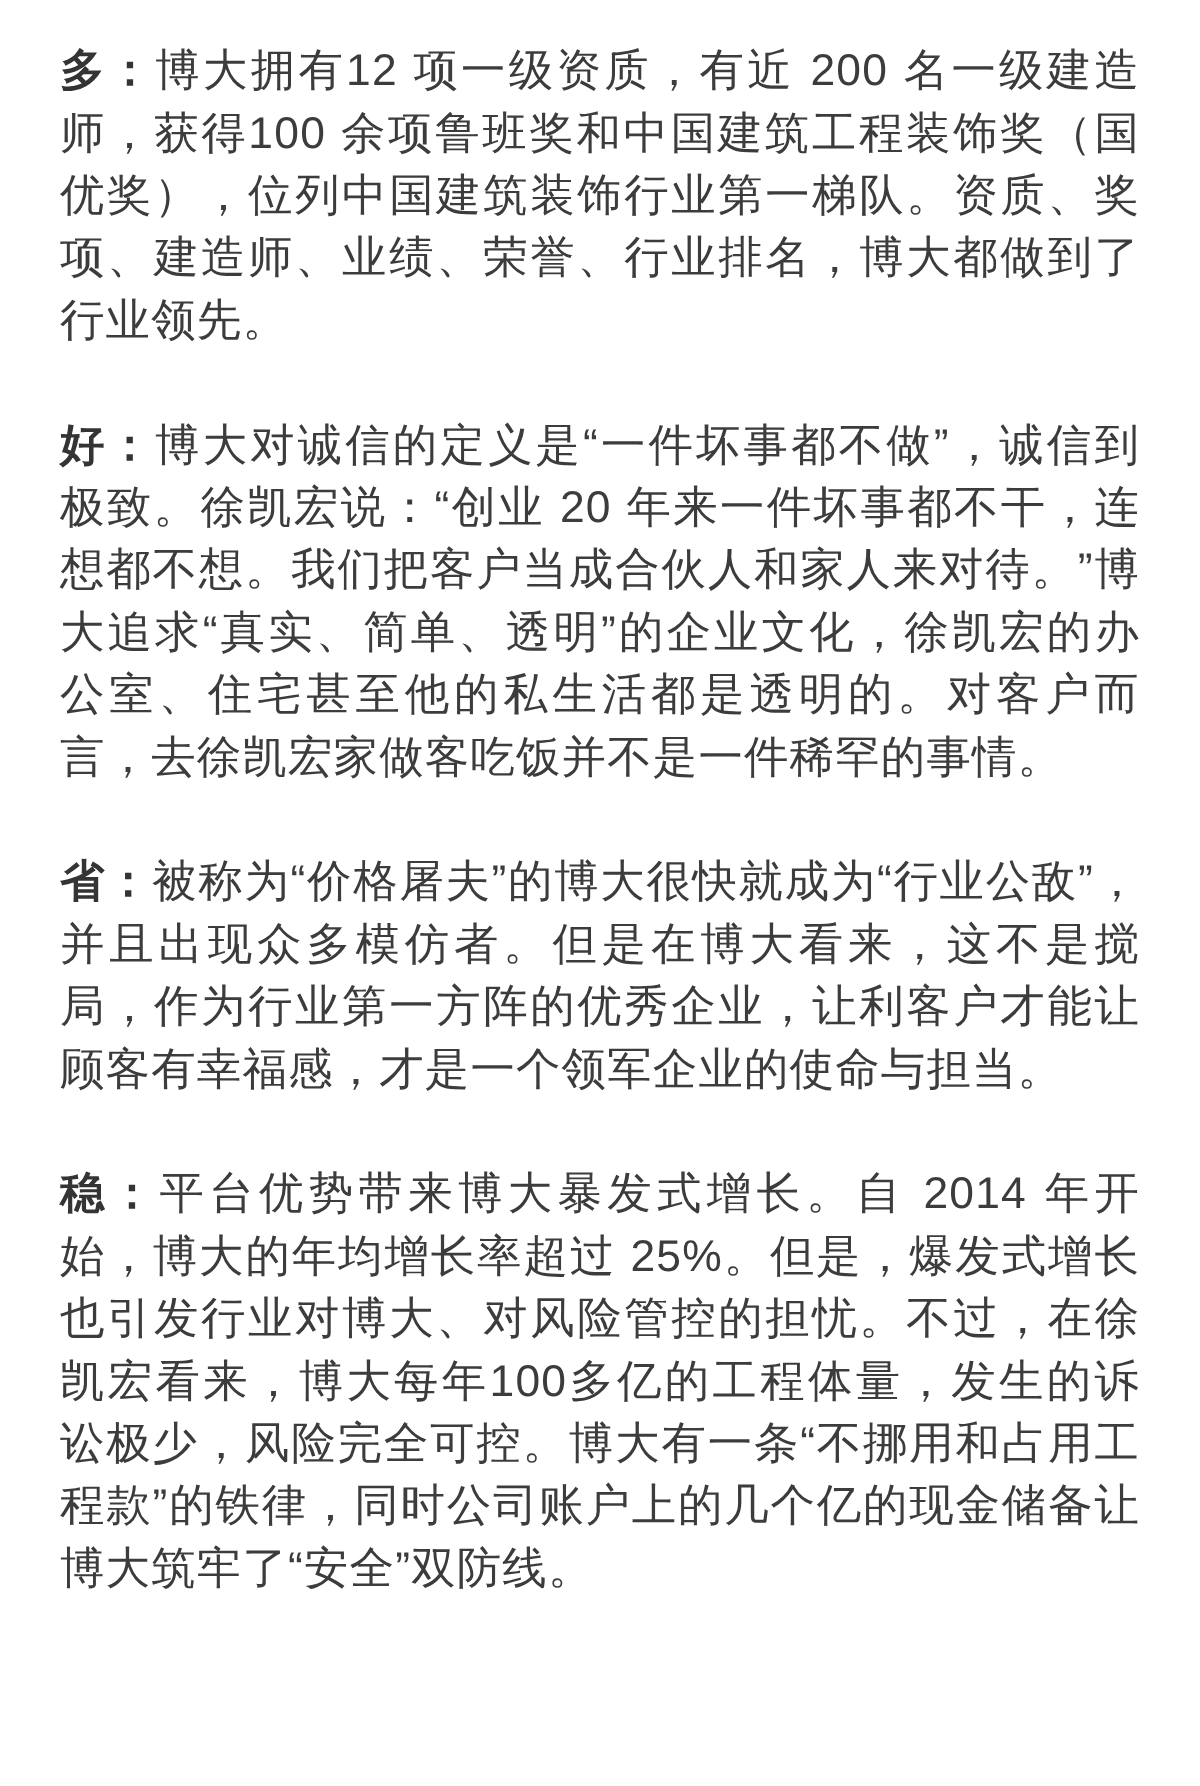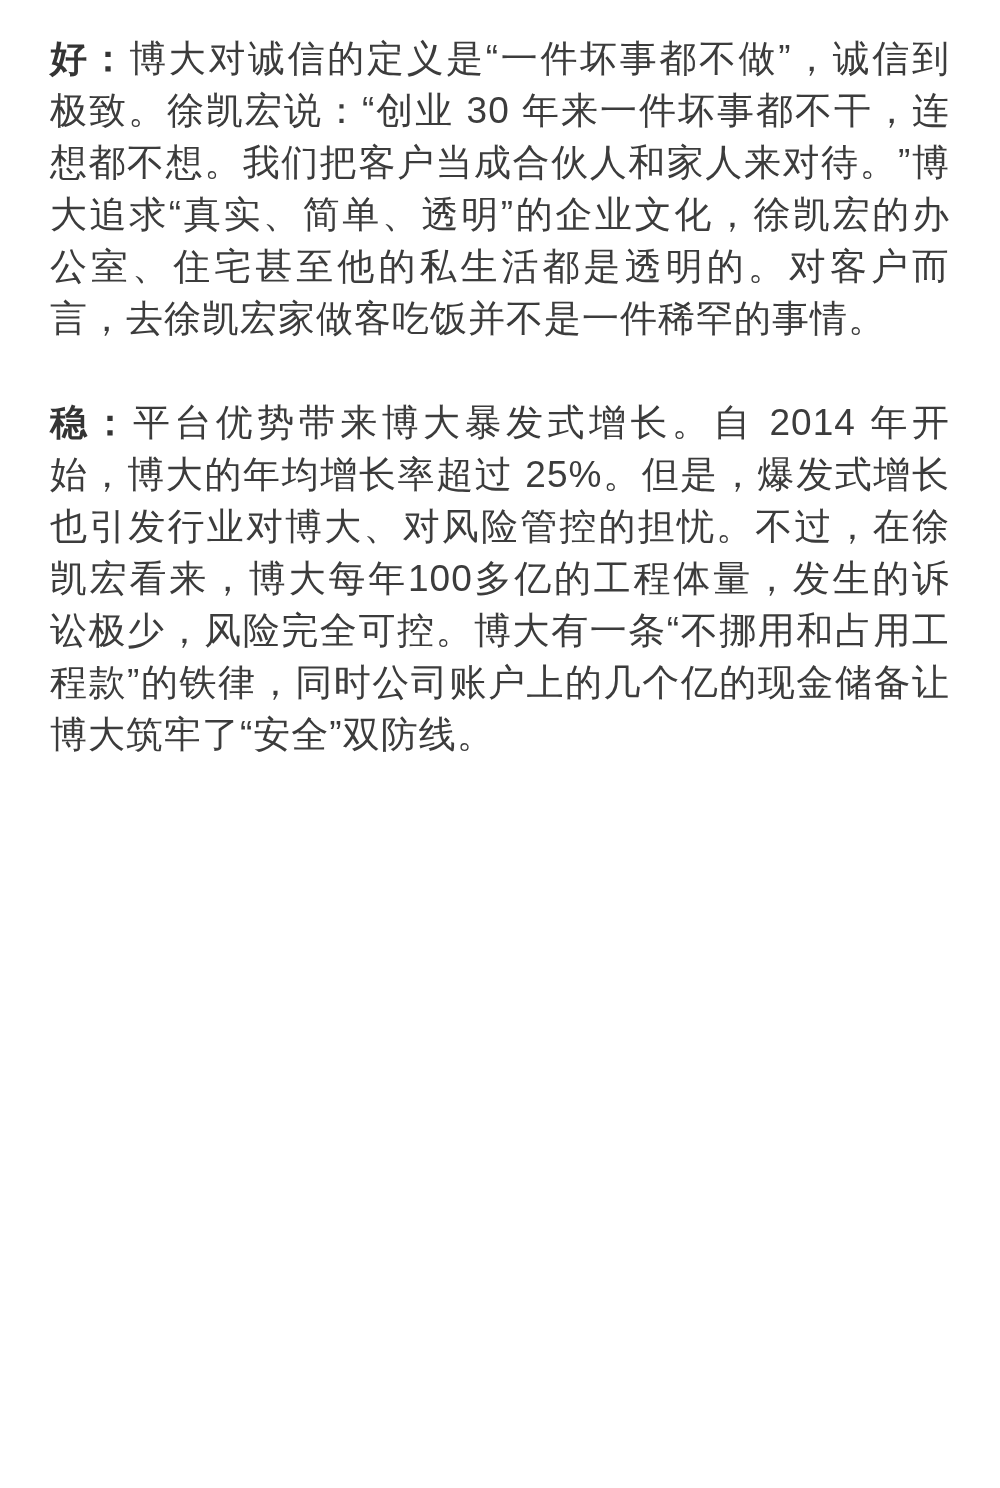--- a/index.html
+++ b/index.html
@@ -30,24 +30,30 @@
   .lead {
     font-weight: 700;
     color: #343434;
   }
 </style>
 </head>
 <body>
 
 <div class="page">
 
+  <p class="para">
+    <span class="lead">多：</span><span>博大拥有12 项一级资质，有近 200 名一级建造师，获得100 余项鲁班奖和中国建筑工程装饰奖（国优奖），位列中国建筑装饰行业第一梯队。资质、奖项、建造师、业绩、荣誉、行业排名，博大都做到了行业领先。</span>
+  </p>
 
 
   <p class="para">
-    <span class="lead">好：</span><span>博大对诚信的定义是“一件坏事都不做”，诚信到极致。徐凯宏说：“创业 30 年来一件坏事都不干，连想都不想。我们把客户当成合伙人和家人来对待。”博大追求“真实、简单、透明”的企业文化，徐凯宏的办公室、住宅甚至他的私生活都是透明的。对客户而言，去徐凯宏家做客吃饭并不是一件稀罕的事情。</span>
+    <span class="lead">好：</span><span>博大对诚信的定义是“一件坏事都不做”，诚信到极致。徐凯宏说：“创业 20 年来一件坏事都不干，连想都不想。我们把客户当成合伙人和家人来对待。”博大追求“真实、简单、透明”的企业文化，徐凯宏的办公室、住宅甚至他的私生活都是透明的。对客户而言，去徐凯宏家做客吃饭并不是一件稀罕的事情。</span>
   </p>
 
+  <p class="para">
+    <span class="lead">省：</span><span>被称为“价格屠夫”的博大很快就成为“行业公敌”，并且出现众多模仿者。但是在博大看来，这不是搅局，作为行业第一方阵的优秀企业，让利客户才能让顾客有幸福感，才是一个领军企业的使命与担当。</span>
+  </p>
 
   <p class="para">
     <span class="lead">稳：</span><span>平台优势带来博大暴发式增长。自 2014 年开始，博大的年均增长率超过 25%。但是，爆发式增长也引发行业对博大、对风险管控的担忧。不过，在徐凯宏看来，博大每年100多亿的工程体量，发生的诉讼极少，风险完全可控。博大有一条“不挪用和占用工程款”的铁律，同时公司账户上的几个亿的现金储备让博大筑牢了“安全”双防线。</span>
   </p>
 
 </div>
 
 </body></html>

